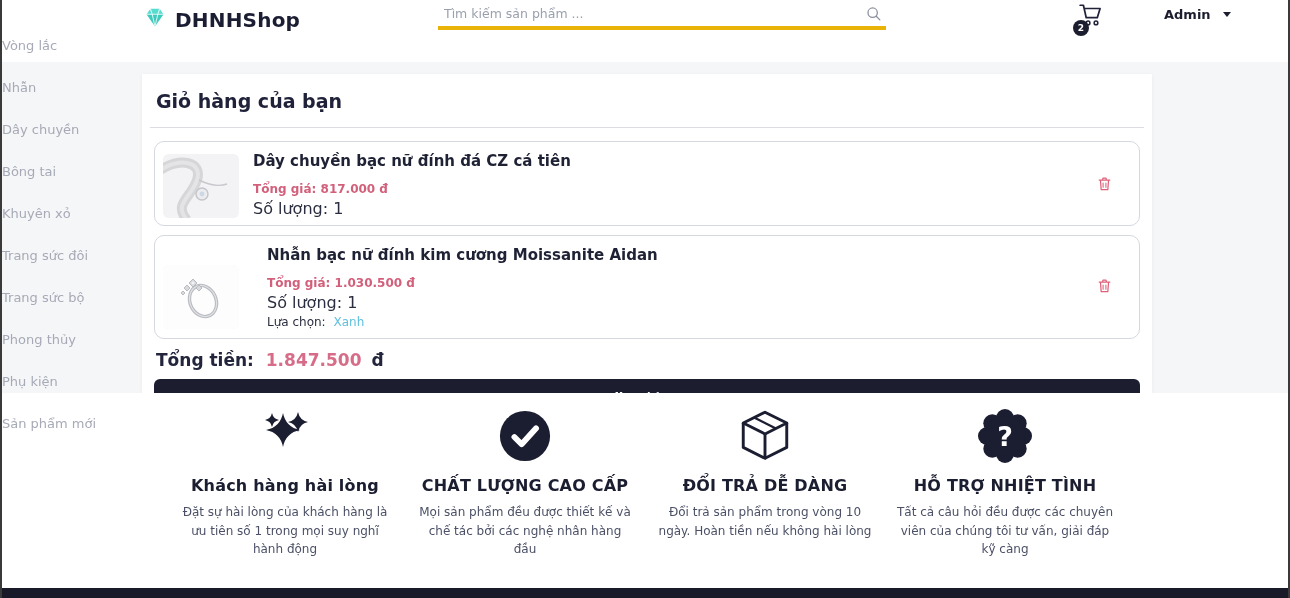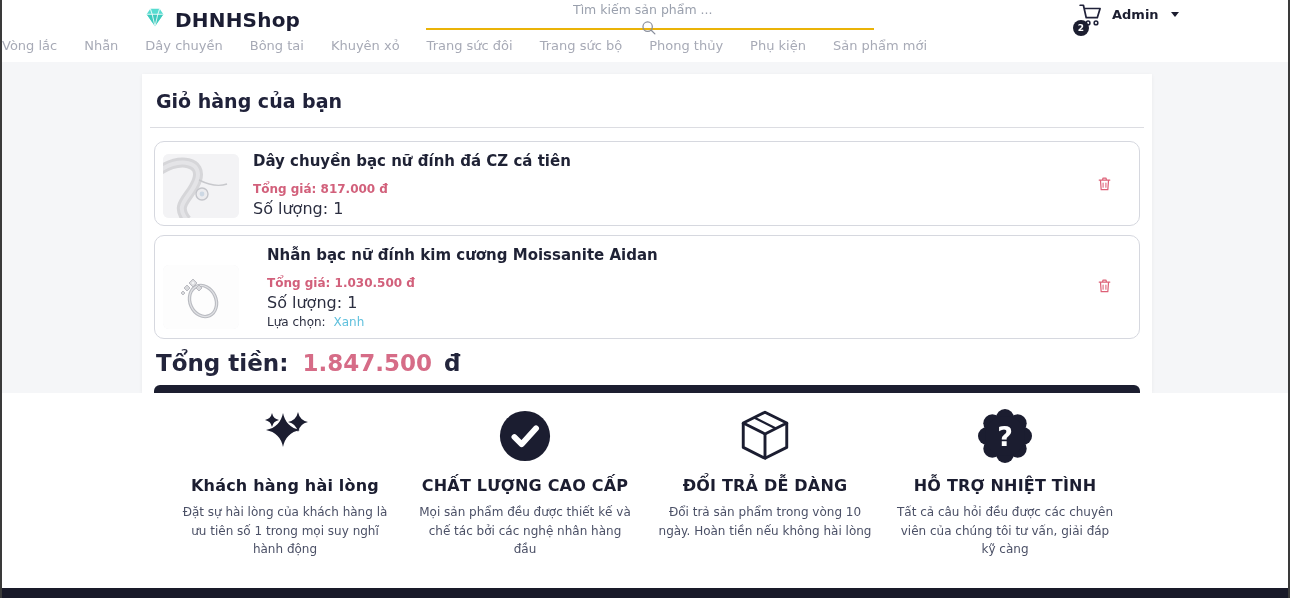--- a/index.html
+++ b/index.html
@@ -5,56 +5,56 @@
   * { margin:0; padding:0; box-sizing:border-box; }
   html,body { background:#fff; }
   body { font-family:"DejaVu Sans","Liberation Sans",sans-serif; }
   #page { position:relative; width:1290px; height:598px; background:#fff; overflow:hidden;
           border-left:2px solid #3a3a3a; border-right:2px solid #3a3a3a; }
 
   
   .header { position:absolute; top:0; left:0; right:0; height:62px; background:#fff; z-index:3; }
   .brand { position:absolute; left:140px; top:6px; display:flex; align-items:center; gap:7px; cursor:pointer; }
   .brand-text { font-size:20px; font-weight:800; color:#1b1d33; letter-spacing:.2px; }
-  .search-wrap { position:absolute; left:424px; top:2px; width:448px; height:28px;
-                 border-bottom:2px solid #eab308; display:flex; align-items:center;flex-direction:column; }
+  .search-wrap { position:absolute; left:436px; top:2px; width:448px; height:28px;
+                 border-bottom:4px solid #eab308; display:flex; align-items:center; }
   .search-input { flex:1; border:none; outline:none; background:transparent; font-size:12.5px;
                   color:#3a3d4d; font-family:inherit; padding:0 4px 2px 6px; }
   .search-input::placeholder { color:#9aa0ad; }
   .search-btn { background:none; border:none; cursor:pointer; padding:0 4px 2px 0; line-height:0; }
   .cart-wrap { position:absolute; left:1076px; top:3px; width:30px; height:30px; cursor:pointer; }
   .cart-badge { position:absolute; left:-5px; bottom:-3px; width:16px; height:16px; border-radius:50%;
                 background:#1c1e30; color:#fff; font-size:9px; font-weight:bold;
                 display:flex; align-items:center; justify-content:center; }
-  .account { position:absolute; left:1110px; top:7px; display:flex; align-items:center; gap:12px;
+  .account { position:absolute; left:1162px; top:7px; display:flex; align-items:center; gap:12px;
              font-size:13px; font-weight:700; color:#1c1e30; cursor:pointer; }
   .caret-down { width:0; height:0; border-left:4px solid transparent; border-right:4px solid transparent;
                 border-top:5px solid #1c1e30; display:inline-block; }
-  .nav { position:absolute; left:0; right:0; top:38px; display:flex; justify-content:flex-start; gap:27px; }
+  .nav { position:absolute; left:0; right:0; top:38px; display:flex; justify-content:space-between; gap:27px;flex-direction:column; }
   .nav-item { font-size:13px; color:#a7aab6; font-weight:500; cursor:pointer; white-space:nowrap; }
 
   
   .main-bg { position:absolute; top:62px; left:0; right:0; height:331px; background:#f5f6f8; }
   .panel { position:absolute; left:140px; top:74px; width:1010px; height:319px; background:#fff;
            box-shadow:0 1px 4px rgba(20,22,40,.05); padding:16px 12px 0 12px; }
   .page-title { font-size:19px; font-weight:700; color:#20223a; padding-left:2px; }
   .title-rule { border:none; border-top:1px solid #dcdde2; margin:15px -4px 13px -4px; }
   .cart-card { display:flex; align-items:flex-end; gap:14px; border:1px solid #d6d8df;
                border-radius:10px; background:#fff; padding:7px 8px; margin-bottom:9px; }
   .cart-card.tall { padding-bottom:9px;gap:28px; }
   .thumb { width:76px; height:64px; border-radius:6px; overflow:hidden; flex:0 0 auto; background:#f4f4f6; }
   .item-info { padding-top:3px; }
   .item-name { font-size:15px; font-weight:700; color:#1f2235; }
   .item-price { font-size:12px; color:#d2607b; font-weight:600; margin-top:12px; }
   .item-qty { font-size:16px; color:#2b2e40; margin-top:3px; }
   .item-opt { font-size:12px; color:#2b2e40; margin-top:3px; }
   .opt-value { color:#5fc0dd; margin-left:4px; }
   .trash-btn { margin-left:auto; margin-right:14px; align-self:center; background:none; border:none;
                cursor:pointer; line-height:0; padding:4px; }
-  .total-row { margin:11px 0 0 2px; font-size:23px; color:#23253c; font-weight:600; }
+  .total-row { margin:11px 0 0 2px; font-size:17px; color:#23253c; font-weight:600; }
   .total-value { color:#d66c87; margin-left:6px; }
   .total-cur { margin-left:4px; }
   .checkout-btn { display:block; width:100%; height:36px; margin-top:9px; background:#1c1e30; border:none;
                   border-radius:6px; color:#fff; font-size:13px; font-weight:700; font-family:Liberation Mono, monospace;
                   letter-spacing:.2px; cursor:pointer; }
 
   
   .footer { position:absolute; top:393px; left:0; right:0; height:195px; background:#fff;
             display:flex; justify-content:center; gap:10px; padding-top:12px; }
   .feature { width:230px; text-align:center; }

